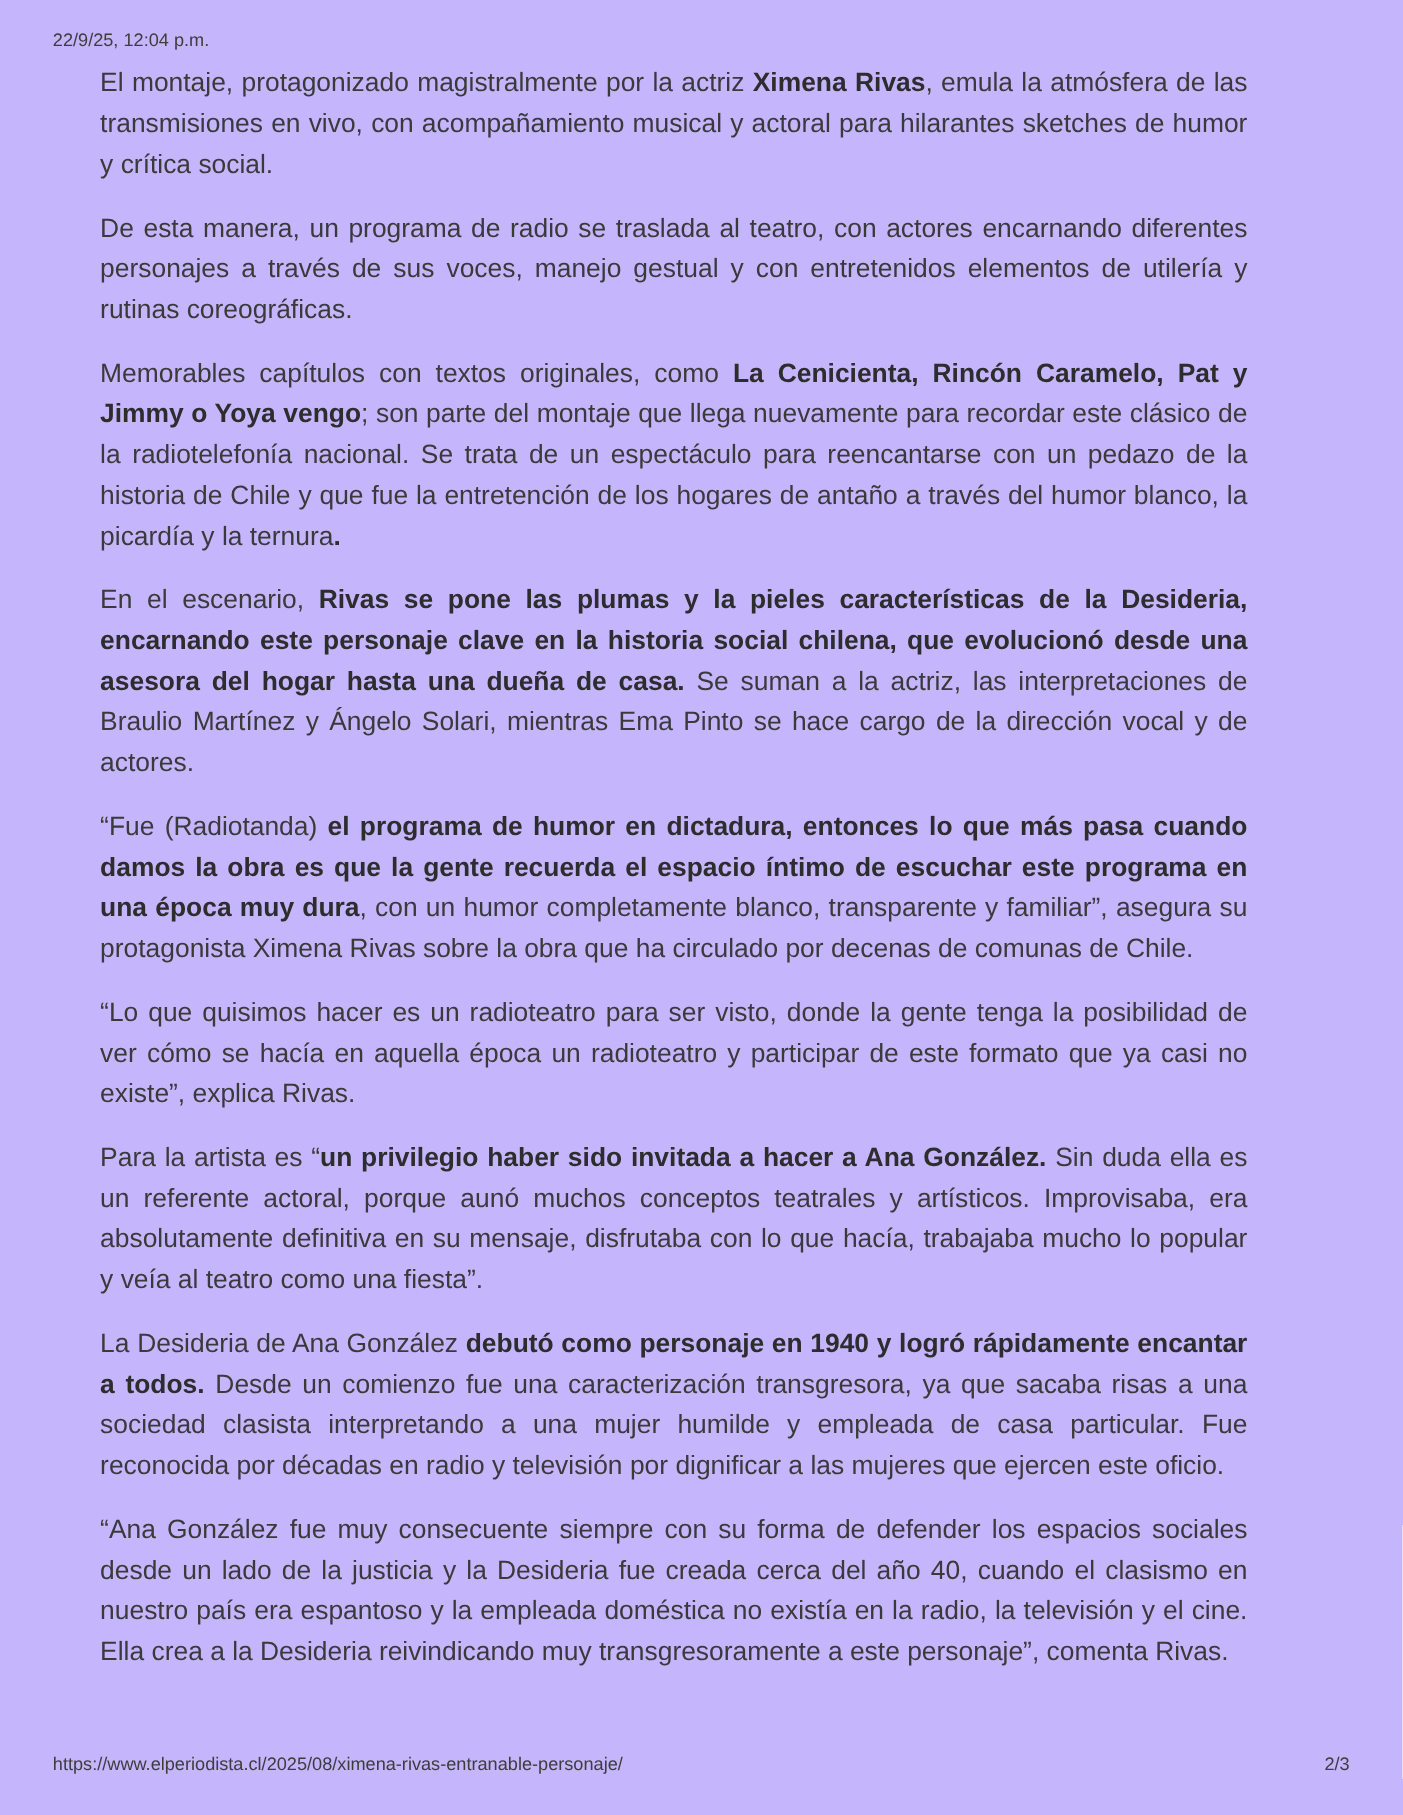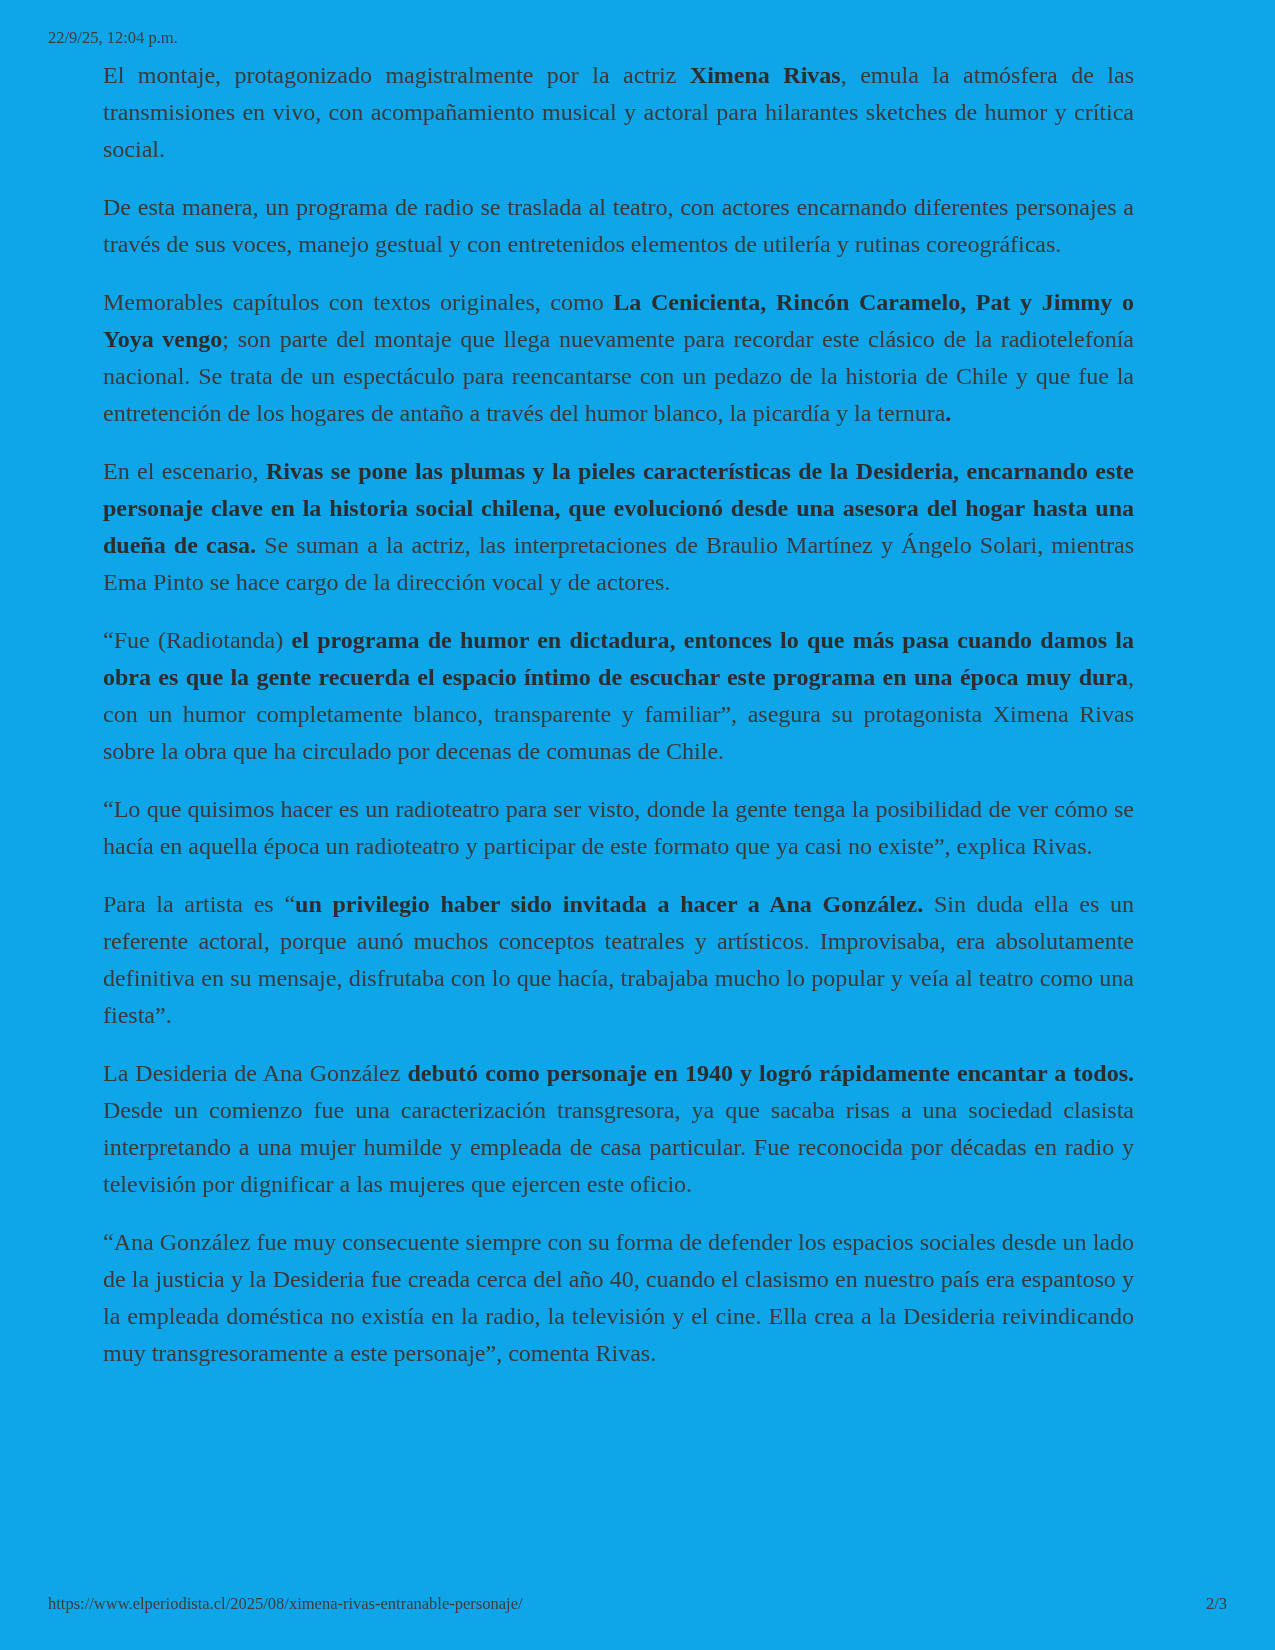--- a/index.html
+++ b/index.html
@@ -4,23 +4,23 @@
 <style>
   html, body {
     margin: 0;
     padding: 0;
     background: #ffffff;
   }
   .page {
     position: relative;
     width: 1275px;
     height: 1650px;
-    background: #0ea5e9;
+    background: #c4b5fd;
     overflow: hidden;
-    font-family: Liberation Serif, serif;
+    font-family: Liberation Sans, sans-serif;
   }
   
   .print-header {
     position: absolute;
     top: 28px;
     left: 48px;
     right: 48px;
     height: 22px;
     font-size: 16.5px;
     color: #3d3d3d;
@@ -45,21 +45,21 @@
     top: 57px;
     left: 91px;
     width: 1043px;
     font-size: 24px;
     line-height: 37px;
     color: #3a3a3a;
     text-align: justify;
     text-justify: inter-word;
   }
   .article p {
-    margin: 0 0 21px 12px;
+    margin: 0 0 21px 0;
   }
   .run { font-weight: 400; }
   .run.bold { font-weight: 700; color: #2d2d2d; }
   
   .print-footer {
     position: absolute;
     left: 48px;
     right: 48px;
     bottom: 36px;
     font-size: 16.5px;

